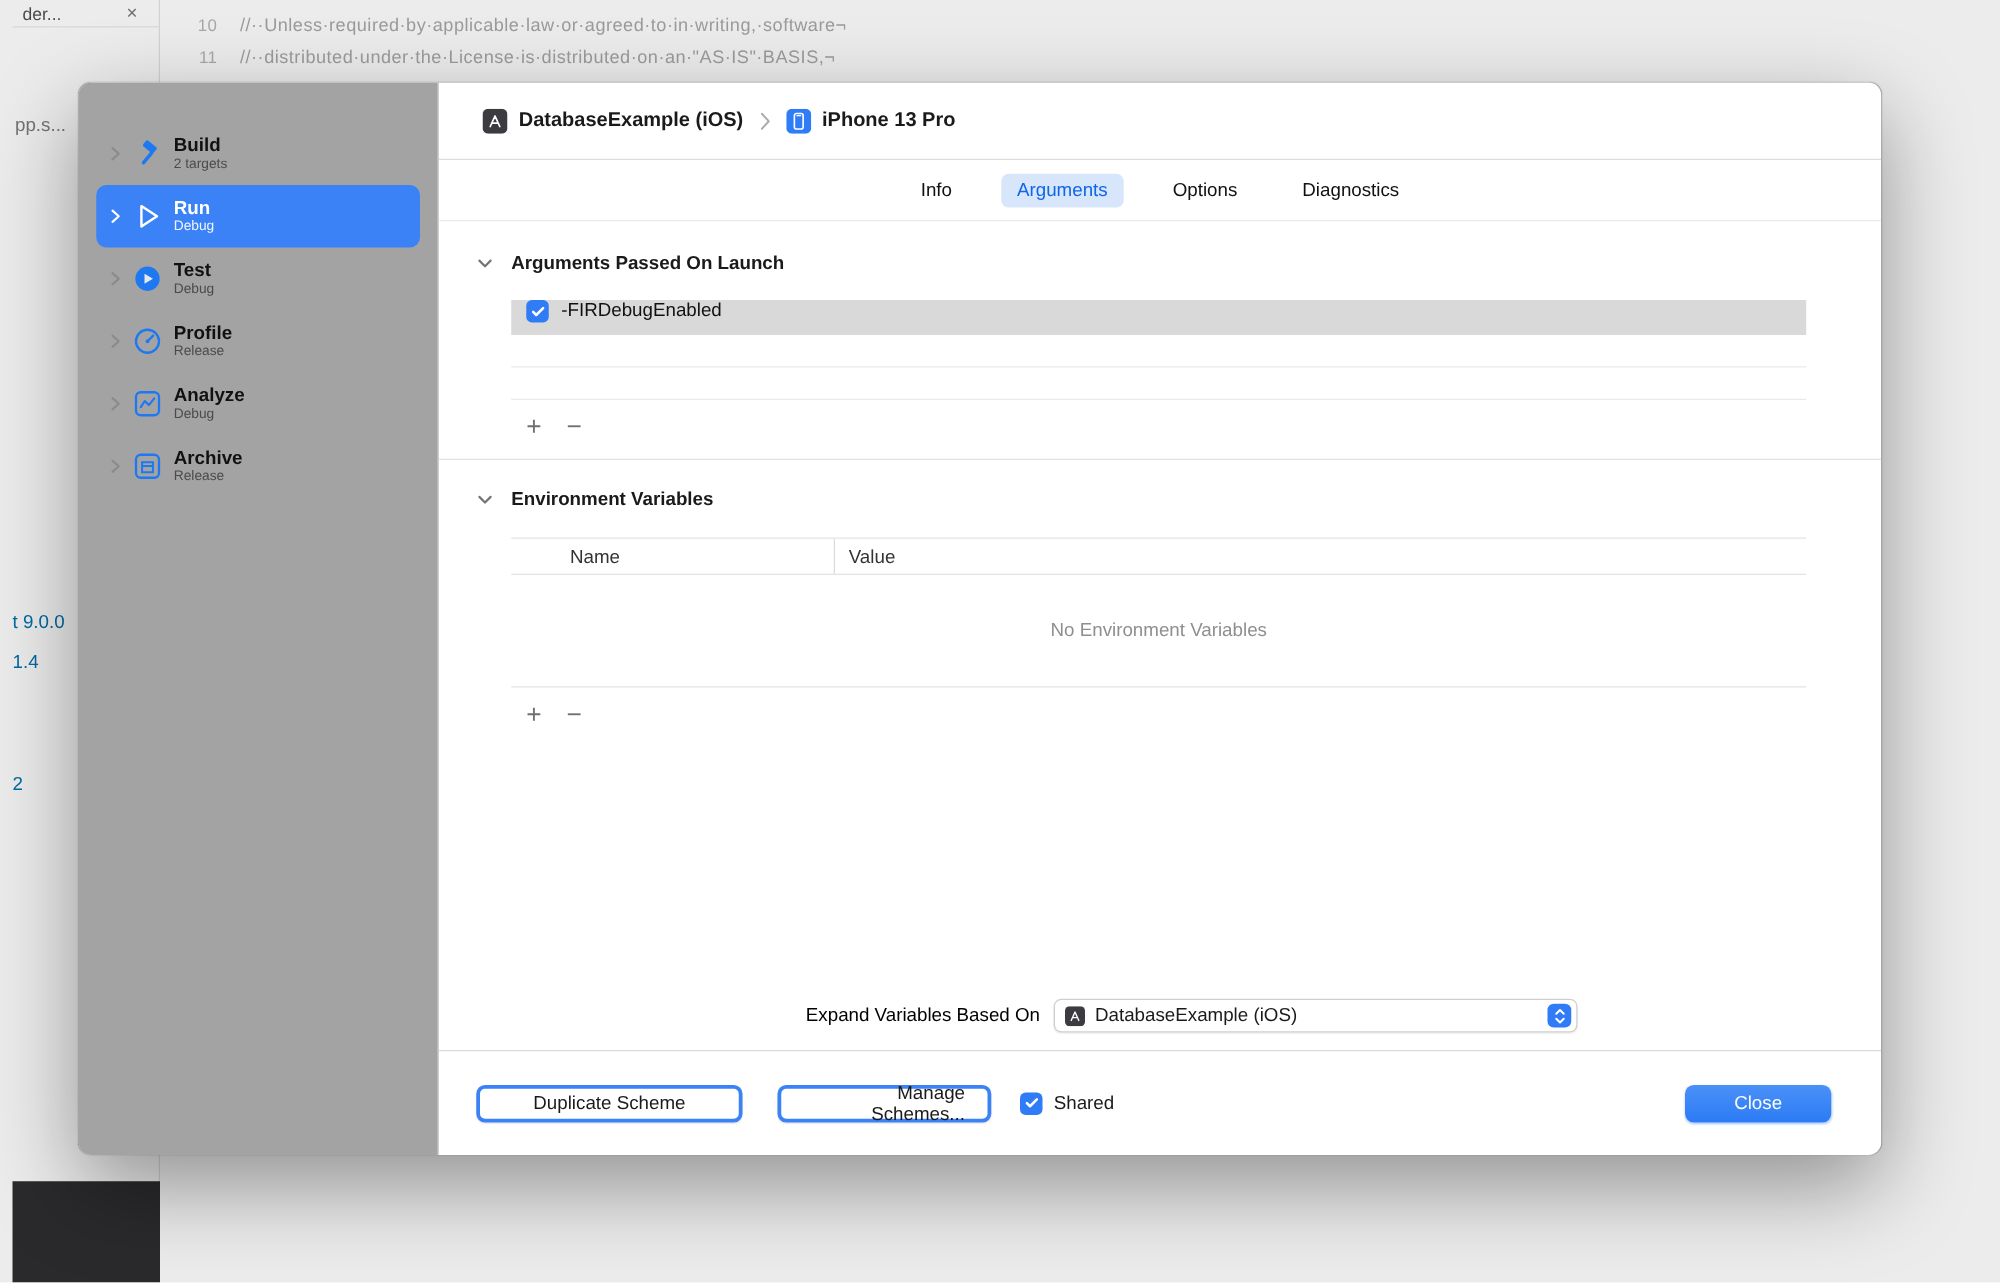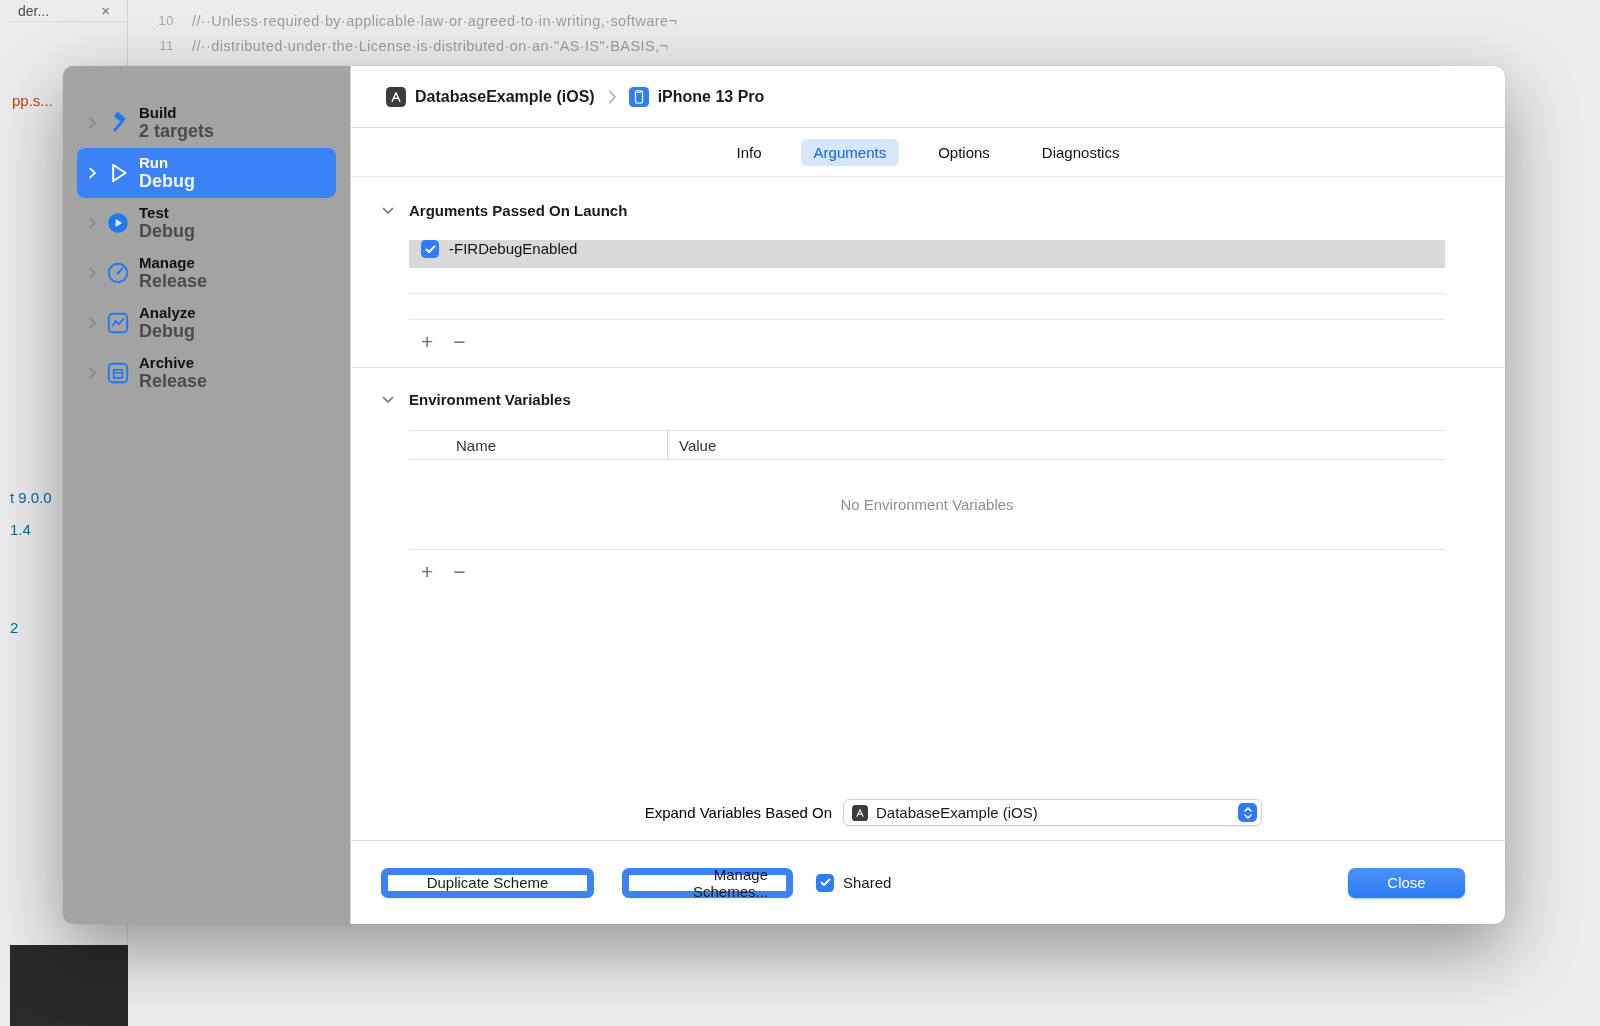--- a/index.html
+++ b/index.html
@@ -17,21 +17,21 @@
     border-right:1px solid #d2d2d2;
   }
   .bg-tabstrip {
     position:absolute; left:0; top:0; width:118px; height:22px;
     display:flex; align-items:center; padding:0 18px 0 8px;
     border-bottom:1px solid #d8d8d8;
     color:#4a4a4a; font-size:14px;
   }
   .bg-tabstrip .close-x { margin-left:auto; color:#6d6d6d; font-size:15px; }
   .bg-partial { position:absolute; left:0; color:#0369a1; font-size:15px; white-space:nowrap; }
-  .bg-partial.p-file { top:92px; left:2px; color:#c2410c; }
+  .bg-partial.p-file { top:92px; left:2px; color:#737373; }
   .bg-partial.p-v1 { top:489px; }
   .bg-partial.p-v2 { top:521px; }
   .bg-partial.p-n  { top:619px; }
   .bg-darkdock {
     position:absolute; left:0; top:945px; width:118px; height:81px;
     background:#2a2a2c;
   }
   .bg-code {
     position:absolute; left:119px; top:8px; right:0;
     font-family:Liberation Sans, sans-serif; font-size:14.5px; letter-spacing:.4px;
@@ -54,21 +54,21 @@
     border-right:1px solid #d4d4d5; padding-top:32px;
   }
   .side-item {
     height:50px; margin:0 14px; padding-left:11px; border-radius:8px;
     display:flex; align-items:center; cursor:default;
   }
   .side-item .chev { color:#8b8b8b; display:flex; width:9px; flex:0 0 9px; }
   .side-item .s-icon { color:#1d78f2; margin-left:8px; width:26px; height:26px; display:flex; }
   .side-item .s-text { margin-left:8px; display:flex; flex-direction:column; line-height:1.18; }
   .side-item .s-title { font-size:15px; font-weight:700; color:#111; }
-  .side-item .s-sub { font-size:18px; color:#4b4b4b;font-weight:bold; }
+  .side-item .s-sub { font-size:11px; color:#4b4b4b; }
   .side-item.selected { background:#3b82f7; }
   .side-item.selected .chev,
   .side-item.selected .s-icon { color:#ffffff; }
   .side-item.selected .s-title { color:#ffffff; }
   .side-item.selected .s-sub { color:rgba(255,255,255,.92); }
 
   
   .main { flex:1; display:flex; flex-direction:column; min-width:0; }
 
   .hdr {
@@ -138,21 +138,21 @@
     position:absolute; right:4px; top:3px; width:19px; height:19px;
     background:#2f7cf6; border-radius:5px;
     display:flex; align-items:center; justify-content:center;
   }
 
   .footer {
     height:84px; flex:0 0 84px; border-top:1px solid #dadada;
     display:flex; align-items:center; padding:0 40px 0 30px; gap:17px;
   }
   .btn {
-    height:30px; background:#ffffff; border:7px solid #3b82f6; border-radius:7px;
+    height:30px; background:#ffffff; border:3px solid #3b82f6; border-radius:7px;
     box-shadow:0 1px 1px rgba(0,0,0,.08);
     font-size:15px; color:#1a1a1a; display:flex; align-items:center; justify-content:center;
     padding:0 18px; cursor:default; font-family:"Liberation Sans", sans-serif;
   }
   .btn.duplicate { width:213px; }
   .btn.manage { width:171px; margin-left:11px;text-align:right; }
   .shared-wrap { display:flex; align-items:center; gap:9px; margin-left:6px; }
   .shared-label { font-size:15px; }
   .spacer { flex:1; }
   .btn.close-btn {
@@ -255,21 +255,21 @@
           </svg>
       </span>
       <span class="s-icon">
         <svg viewBox="0 0 24 24" width="26" height="26">
             <circle cx="12" cy="12" r="8.5" fill="none" stroke="currentColor" stroke-width="1.7"></circle>
             <path d="M12 12 L16.2 7.8" stroke="currentColor" stroke-width="1.7" stroke-linecap="round"></path>
             <circle cx="12" cy="12" r="1.4" fill="currentColor"></circle>
           </svg>
       </span>
       <span class="s-text">
-        <span class="s-title">Manage</span>
+        <span class="s-title">Profile</span>
         <span class="s-sub">Release</span>
       </span>
     </div>
 
     <div class="side-item">
       <span class="chev">
         <svg width="9" height="12" viewBox="0 0 9 12">
             <path d="M2 1.5 L7 6 L2 10.5" fill="none" stroke="currentColor" stroke-width="1.7" stroke-linecap="round" stroke-linejoin="round"></path>
           </svg>
       </span>

